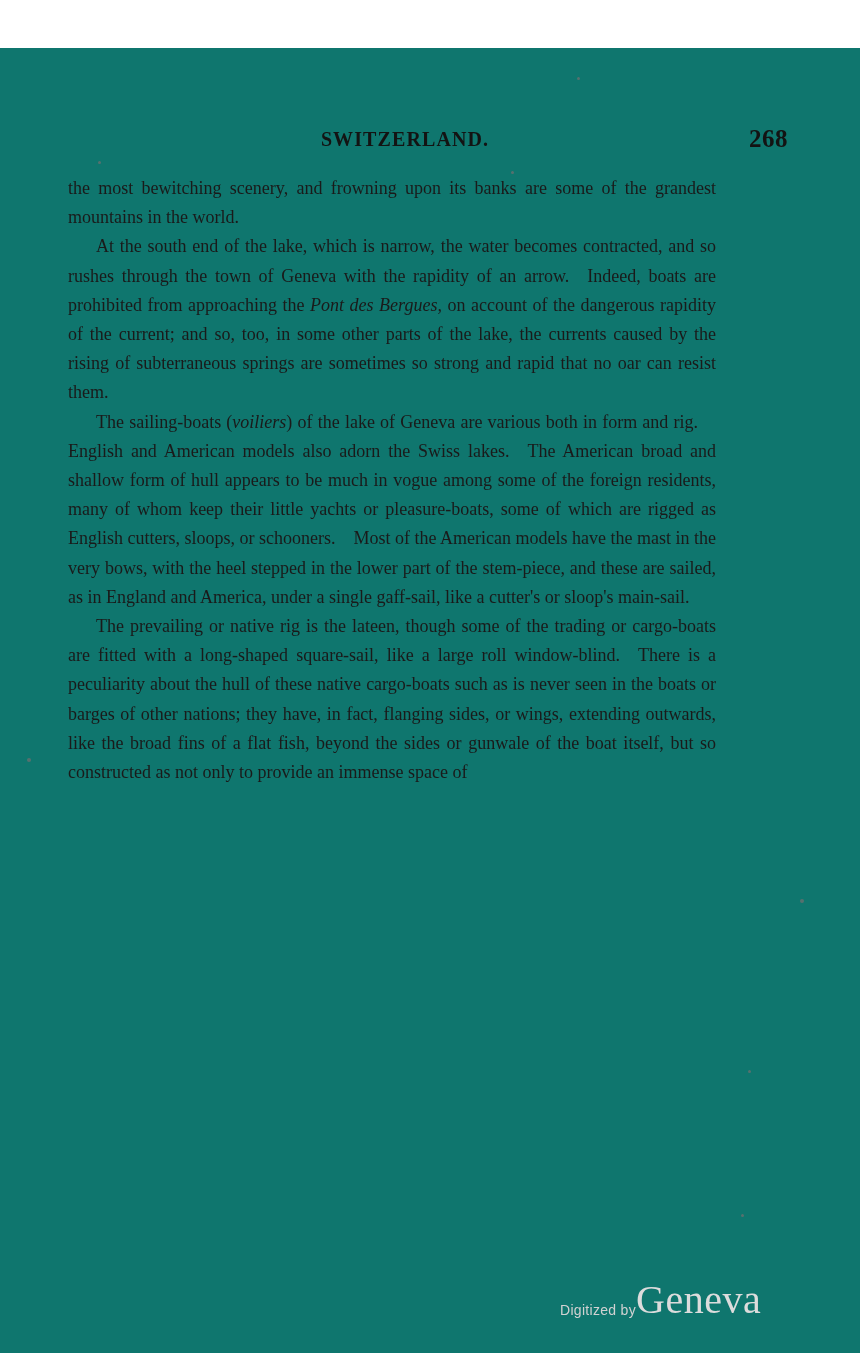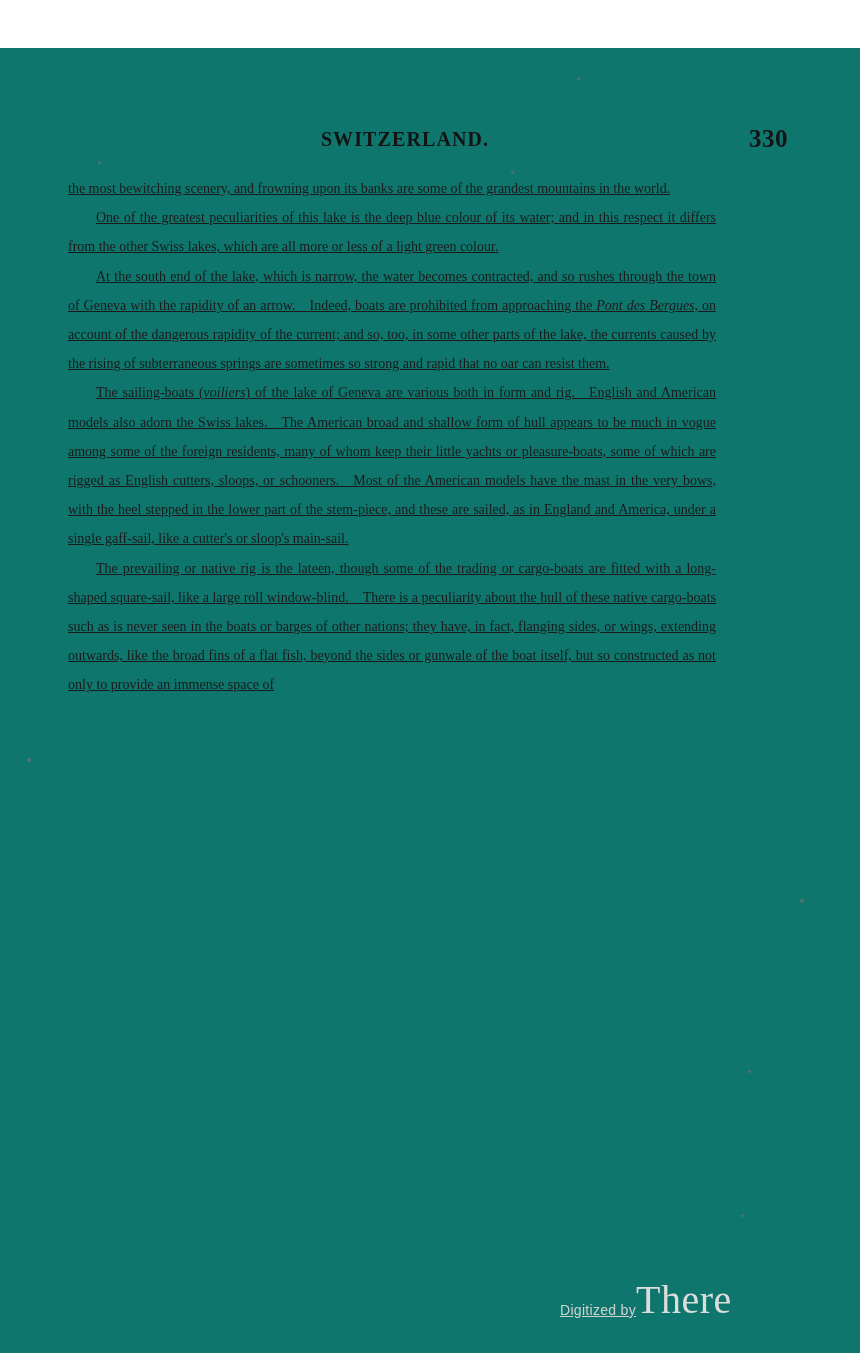--- a/index.html
+++ b/index.html
@@ -48,26 +48,25 @@
     letter-spacing: 0.5px;
     color: #131313;
   }
 
   
   .body-text {
     position: absolute;
     left: 68px;
     top: 126px;
     width: 648px;
-    font-size: 14px;
+    font-size: 18px;
     line-height: 29.2px;
     text-align: justify;
     text-align-last: left;
     color: #1a1a1a;
-    text-decoration: underline;
     -webkit-font-smoothing: none;
   }
 
   .body-text p {
     margin: 0;
     text-indent: 28px;
     padding: 0;
   }
 
   .body-text p.no-indent {
@@ -102,62 +101,60 @@
   }
 
   .wm-prefix {
     position: absolute;
     left: 0;
     top: 26px;
     font-family: "Liberation Sans", "DejaVu Sans", sans-serif;
     font-size: 14px;
     color: #d2d2d2;
     letter-spacing: .3px;
-    text-decoration: underline;
   }
 
   .wm-brand {
     position: absolute;
     left: 76px;
     top: 0;
     font-family: "Liberation Serif", "DejaVu Serif", serif;
     font-size: 40px;
     color: #dcdcdc;
     letter-spacing: .5px;
   }
 </style>
 </head>
 <body>
 
 <div class="page" style="background: #0f766e; color: rgb(26, 26, 26); margin-top: 48px;">
 
   <div class="running-head">
     <div class="head-title">SWITZERLAND.</div>
-    <div class="head-folio">330</div>
+    <div class="head-folio">268</div>
   </div>
 
   <div class="body-text">
 
     <p class="no-indent">the most bewitching scenery, and frowning upon its banks are some of the grandest mountains in the world.</p>
 
 
-    <p>One of the greatest peculiarities of this lake is the deep blue colour of its water; and in this respect it differs from the other Swiss lakes, which are all more or less of a light green colour.</p>
 
     <p><span>At the south end of the lake, which is narrow, the water becomes contracted, and so rushes through the town of Geneva with the rapidity of an arrow. Indeed, boats are prohibited from approaching the </span><i>Pont des Bergues,</i><span> on account of the dangerous rapidity of the current; and so, too, in some other parts of the lake, the currents caused by the rising of subterraneous springs are sometimes so strong and rapid that no oar can resist them.</span></p>
 
     <p><span>The sailing-boats (</span><i>voiliers</i><span>) of the lake of Geneva are various both in form and rig. English and American models also adorn the Swiss lakes. The American broad and shallow form of hull appears to be much in vogue among some of the foreign residents, many of whom keep their little yachts or pleasure-boats, some of which are rigged as English cutters, sloops, or schooners. Most of the American models have the mast in the very bows, with the heel stepped in the lower part of the stem-piece, and these are sailed, as in England and America, under a single gaff-sail, like a cutter's or sloop's main-sail.</span></p>
 
 
     <p>The prevailing or native rig is the lateen, though some of the trading or cargo-boats are fitted with a long-shaped square-sail, like a large roll window-blind. There is a peculiarity about the hull of these native cargo-boats such as is never seen in the boats or barges of other nations; they have, in fact, flanging sides, or wings, extending outwards, like the broad fins of a flat fish, beyond the sides or gunwale of the boat itself, but so constructed as not only to provide an immense space of</p>
 
   </div>
 
   <div class="watermark">
     <span class="wm-prefix" style="color: rgb(210, 210, 210);">Digitized by</span>
-    <span class="wm-brand" style="color: rgb(220, 220, 220);">There</span>
+    <span class="wm-brand" style="color: rgb(220, 220, 220);">Geneva</span>
   </div>
 
   <div id="speck-layer">
       <div class="speck" style="left: 577px; top: 29px; width: 3px; height: 3px;"></div>
       <div class="speck" style="left: 98px; top: 113px; width: 3px; height: 3px;"></div>
       <div class="speck" style="left: 511px; top: 123px; width: 3px; height: 3px;"></div>
       <div class="speck" style="left: 27px; top: 710px; width: 4px; height: 4px;"></div>
       <div class="speck" style="left: 800px; top: 851px; width: 4px; height: 4px;"></div>
       <div class="speck" style="left: 748px; top: 1022px; width: 3px; height: 3px;"></div>
       <div class="speck" style="left: 741px; top: 1166px; width: 3px; height: 3px;"></div>

